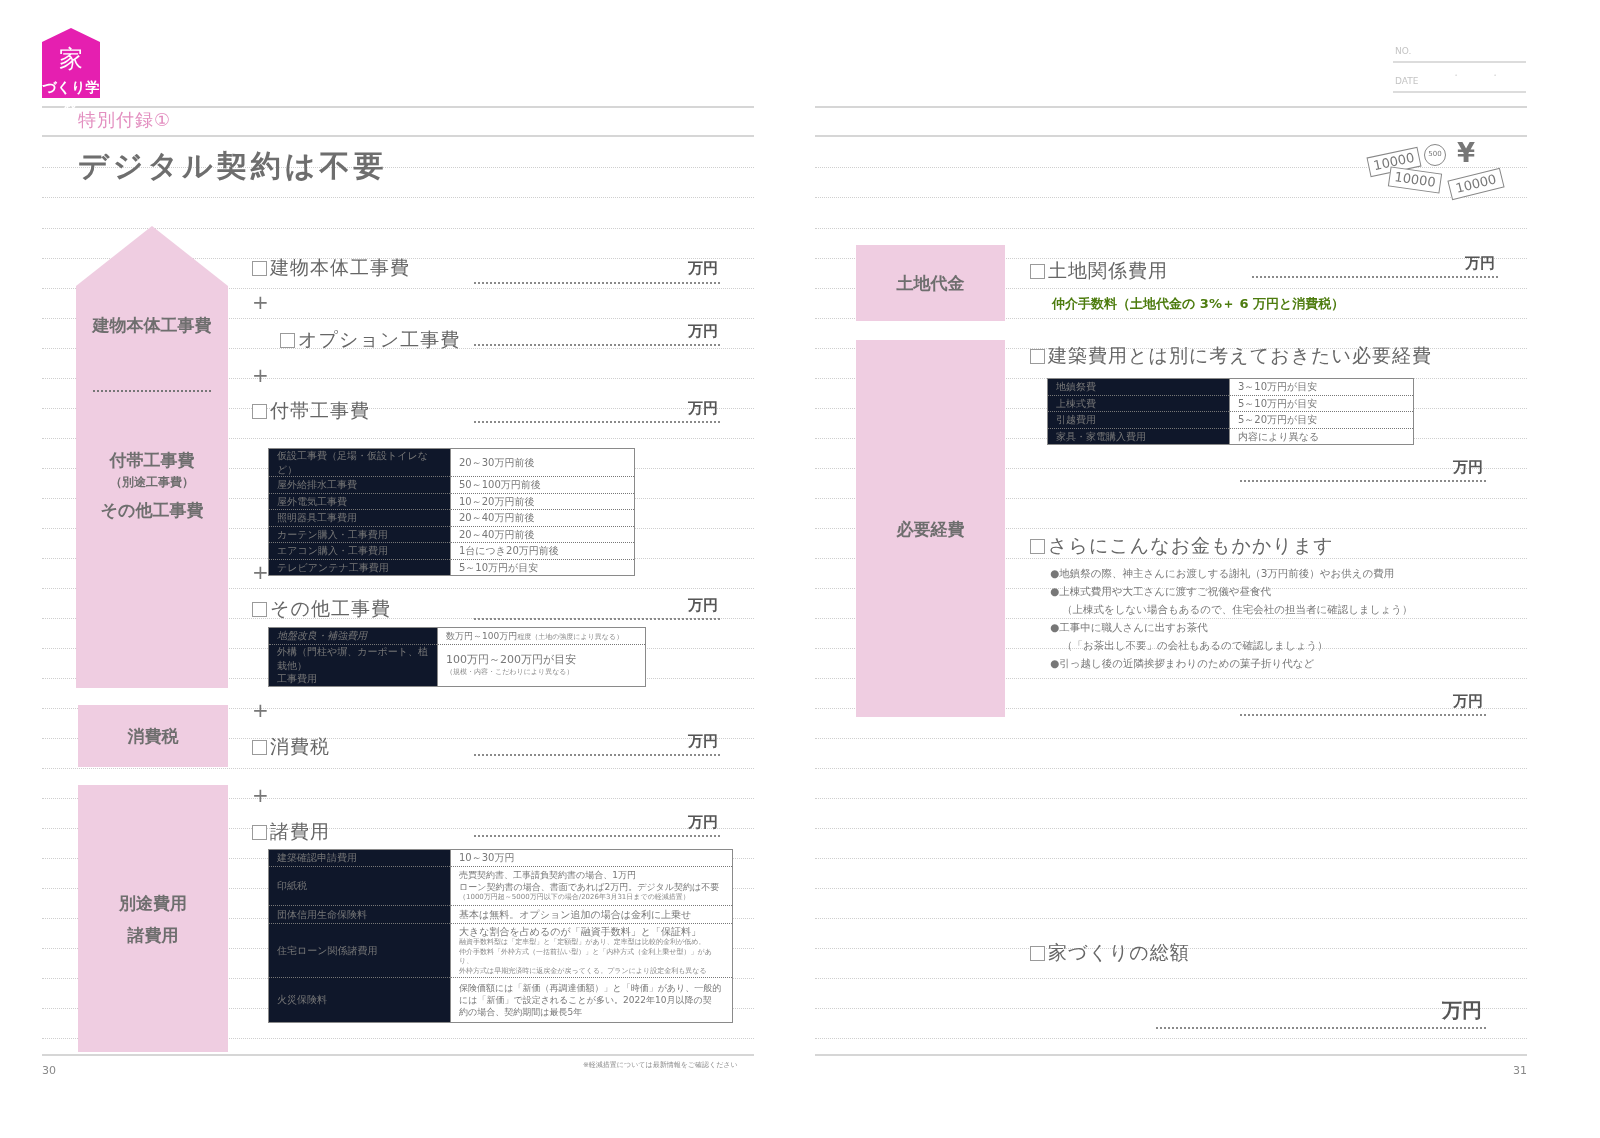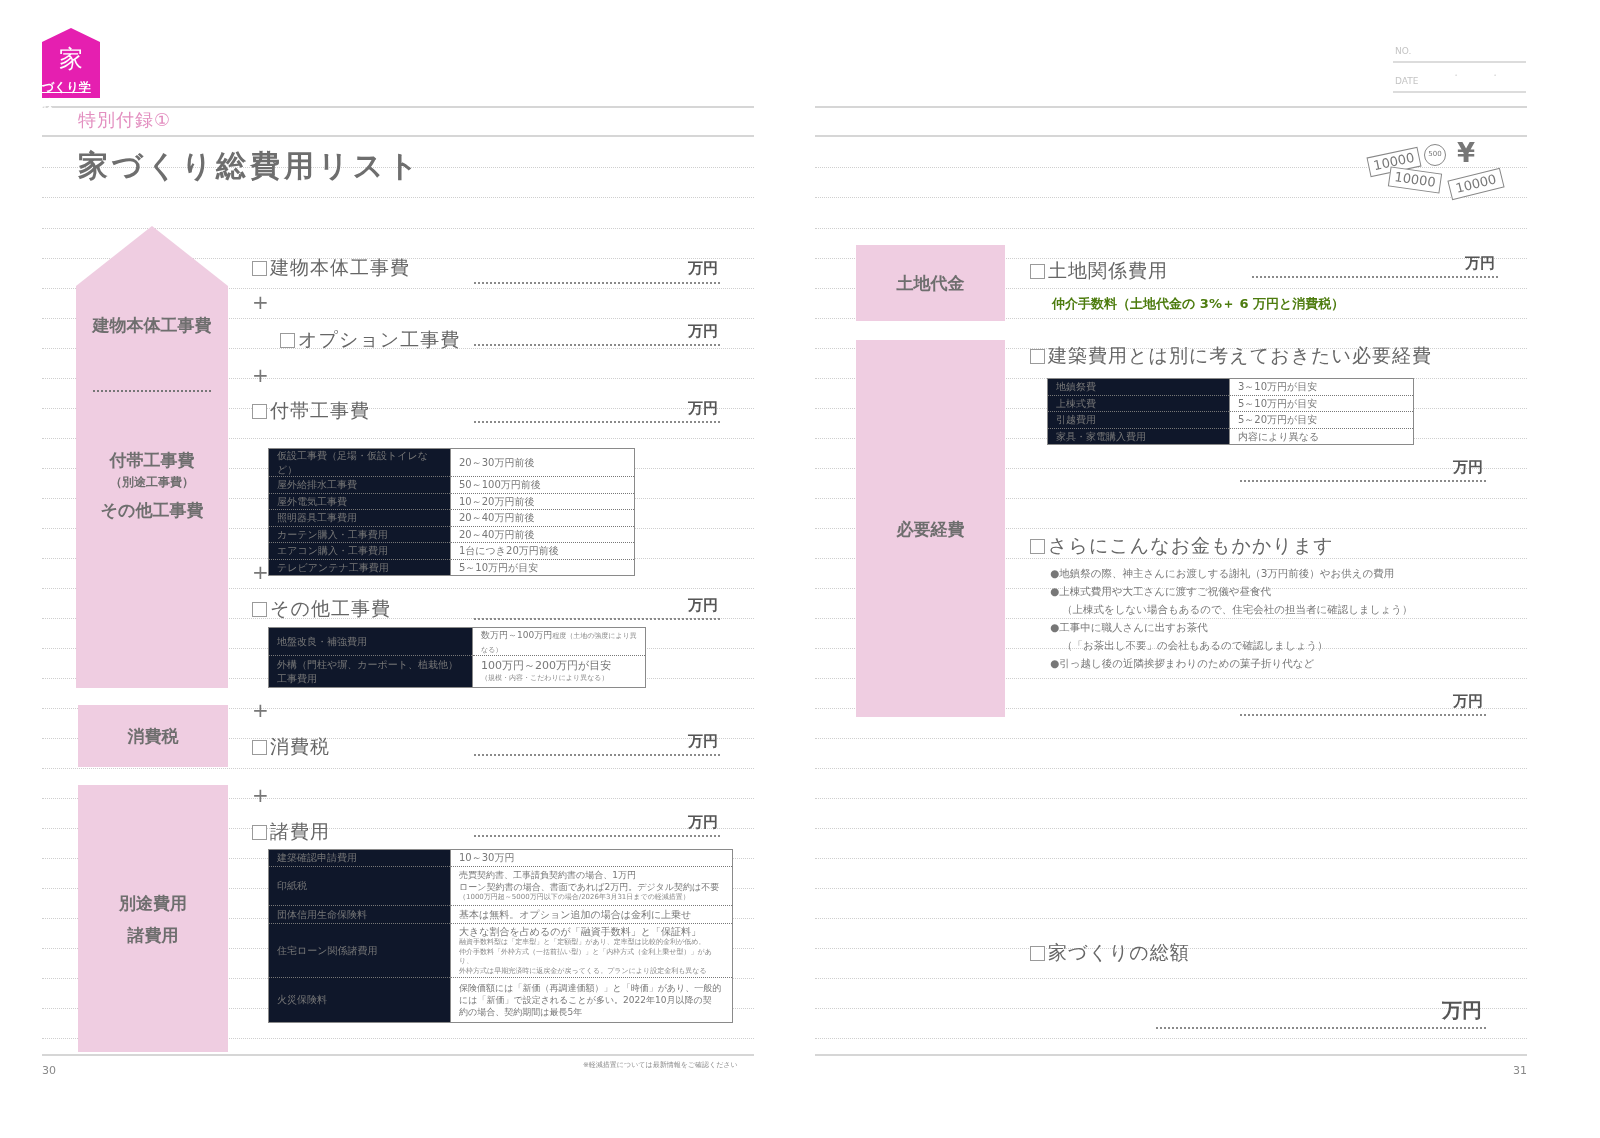--- a/index.html
+++ b/index.html
@@ -11,21 +11,21 @@
   .page.right { left: 815px; width: 712px; }
 
   
   .rule-solid { position: absolute; left: 0; right: 0; height: 0; border-top: 2px solid #d6d6d6; }
   .rule-dot { position: absolute; left: 0; right: 0; height: 0; border-top: 1px dotted #cfcfcf; }
 
   
   .logo { position: absolute; left: 42px; top: 28px; width: 58px; height: 70px; }
   .logo svg { position: absolute; left: 0; top: 0; }
   .logo .kanji { position: absolute; left: 0; width: 58px; top: 18px; text-align: center; color: #fff; font-size: 24px; line-height: 26px; }
-  .logo .sub { position: absolute; left: 0; width: 58px; top: 51px; text-align: left; color: #fff; font-size: 12px; font-weight: bold; text-decoration: underline; }
+  .logo .sub { position: absolute; left: 0; width: 58px; top: 51px; text-align: center; color: #fff; font-size: 14px; font-weight: bold; }
 
   .supplement { position: absolute; left: 78px; top: 108px; font-size: 18px; color: #e38fc0; letter-spacing: 1px; }
   .title { position: absolute; left: 78px; top: 146px; font-size: 30px; font-weight: bold; color: #6e6e6e; letter-spacing: 4px; }
 
   
   .cat { position: absolute; background: #efcde1; color: #6e6e6e; font-weight: bold; text-align: center; display: flex; flex-direction: column; align-items: center; justify-content: center; }
   .cat-label { font-size: 17px; line-height: 26px; }
   .cat-sub { font-size: 12px; line-height: 18px; font-weight: bold; }
 
   
@@ -132,21 +132,21 @@
 
 <div class="logo">
   <svg width="58" height="70" viewBox="0 0 58 70">
     <polygon points="29,0 58,14 58,70 0,70 0,14" fill="#e51fb0"></polygon>
   </svg>
   <div class="kanji">家</div>
   <div class="sub">づくり学校</div>
 </div>
 
 <div class="supplement">特別付録①</div>
-<div class="title">家づくり総費用リスト</div>
+<div class="title">デジタル契約は不要</div>
 
 <div class="meta" style="left:1395px; top:46px;">NO.</div>
 <div class="meta-line" style="left:1393px; top:61px; width:133px;"></div>
 <div class="meta" style="left:1395px; top:76px;">DATE</div>
 <div class="meta" style="left:1452px; top:70px; font-size:8px;">・</div>
 <div class="meta" style="left:1491px; top:70px; font-size:8px;">・</div>
 <div class="meta-line" style="left:1393px; top:91px; width:133px;"></div>
 
 <div style="position:absolute; left:1365px; top:140px; width:150px; height:70px;">
   <div style="position:absolute; left:3px; top:12px; width:52px; height:20px; border:1.5px solid #888; transform:rotate(-12deg); font-size:13px; color:#777; text-align:center; line-height:17px; background:#fff;">10000</div>
@@ -239,21 +239,21 @@
 <div class="item" style="left:252px; top:596px;">
   <span class="chk"></span>
   <span>その他工事費</span>
 </div>
 <div class="yen" style="left:688px; top:596px;">万円</div>
 <div class="yen-line" style="left:474px; top:596px; width:246px;"></div>
 
 <table class="info" style="left:268px; top:627px; width:378px;">
   <tbody>
       <tr style="height:17px;">
-    <td class="k" style="width:204px;">地盤改良・補強費用</td>
+    <td class="k" style="width:169px;font-style:italic;">地盤改良・補強費用</td>
     <td class="v"><span class="mid">数万円～100万円</span><span class="small">程度（土地の強度により異なる）</span></td>
   </tr>
   <tr style="height:32px;">
     <td class="k">
           <span style="display:block;">外構（門柱や塀、カーポート、植栽他）</span>
           <span style="display:block;">工事費用</span>
         </td>
     <td class="v">
           <span style="display:block; font-size:11px;">100万円～200万円が目安</span>
           <span class="small" style="display:block;">（規模・内容・こだわりにより異なる）</span>

